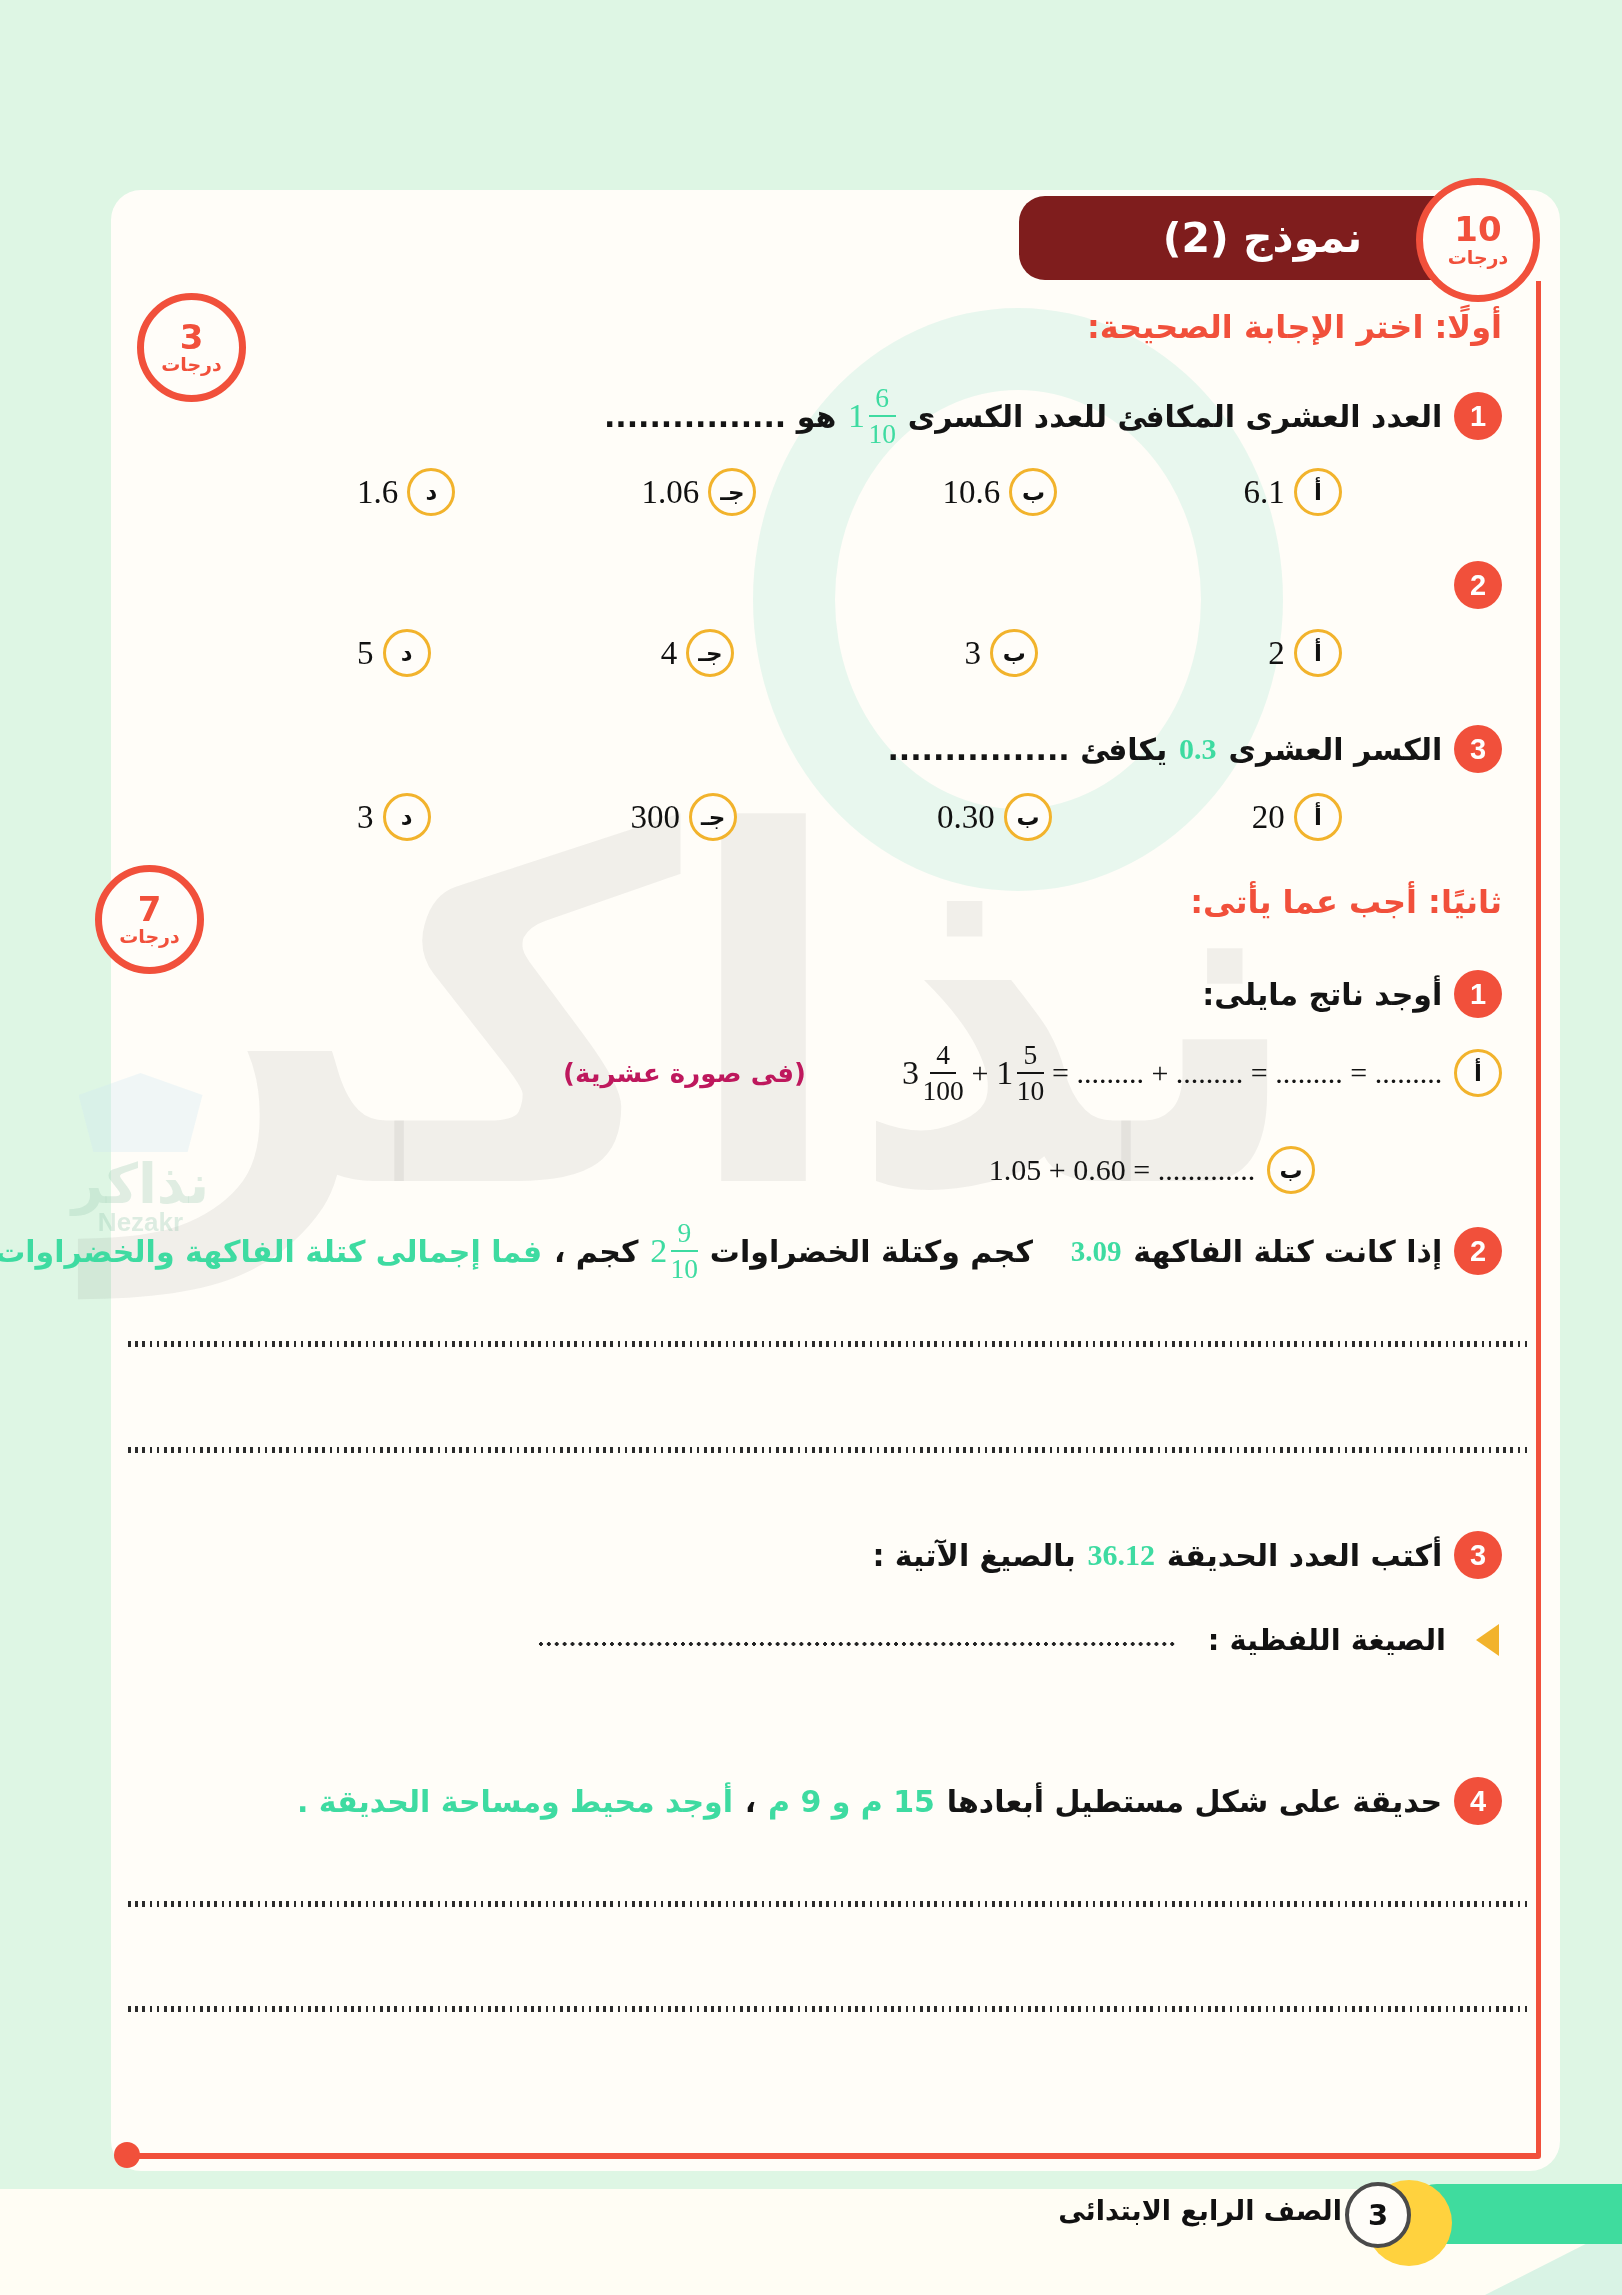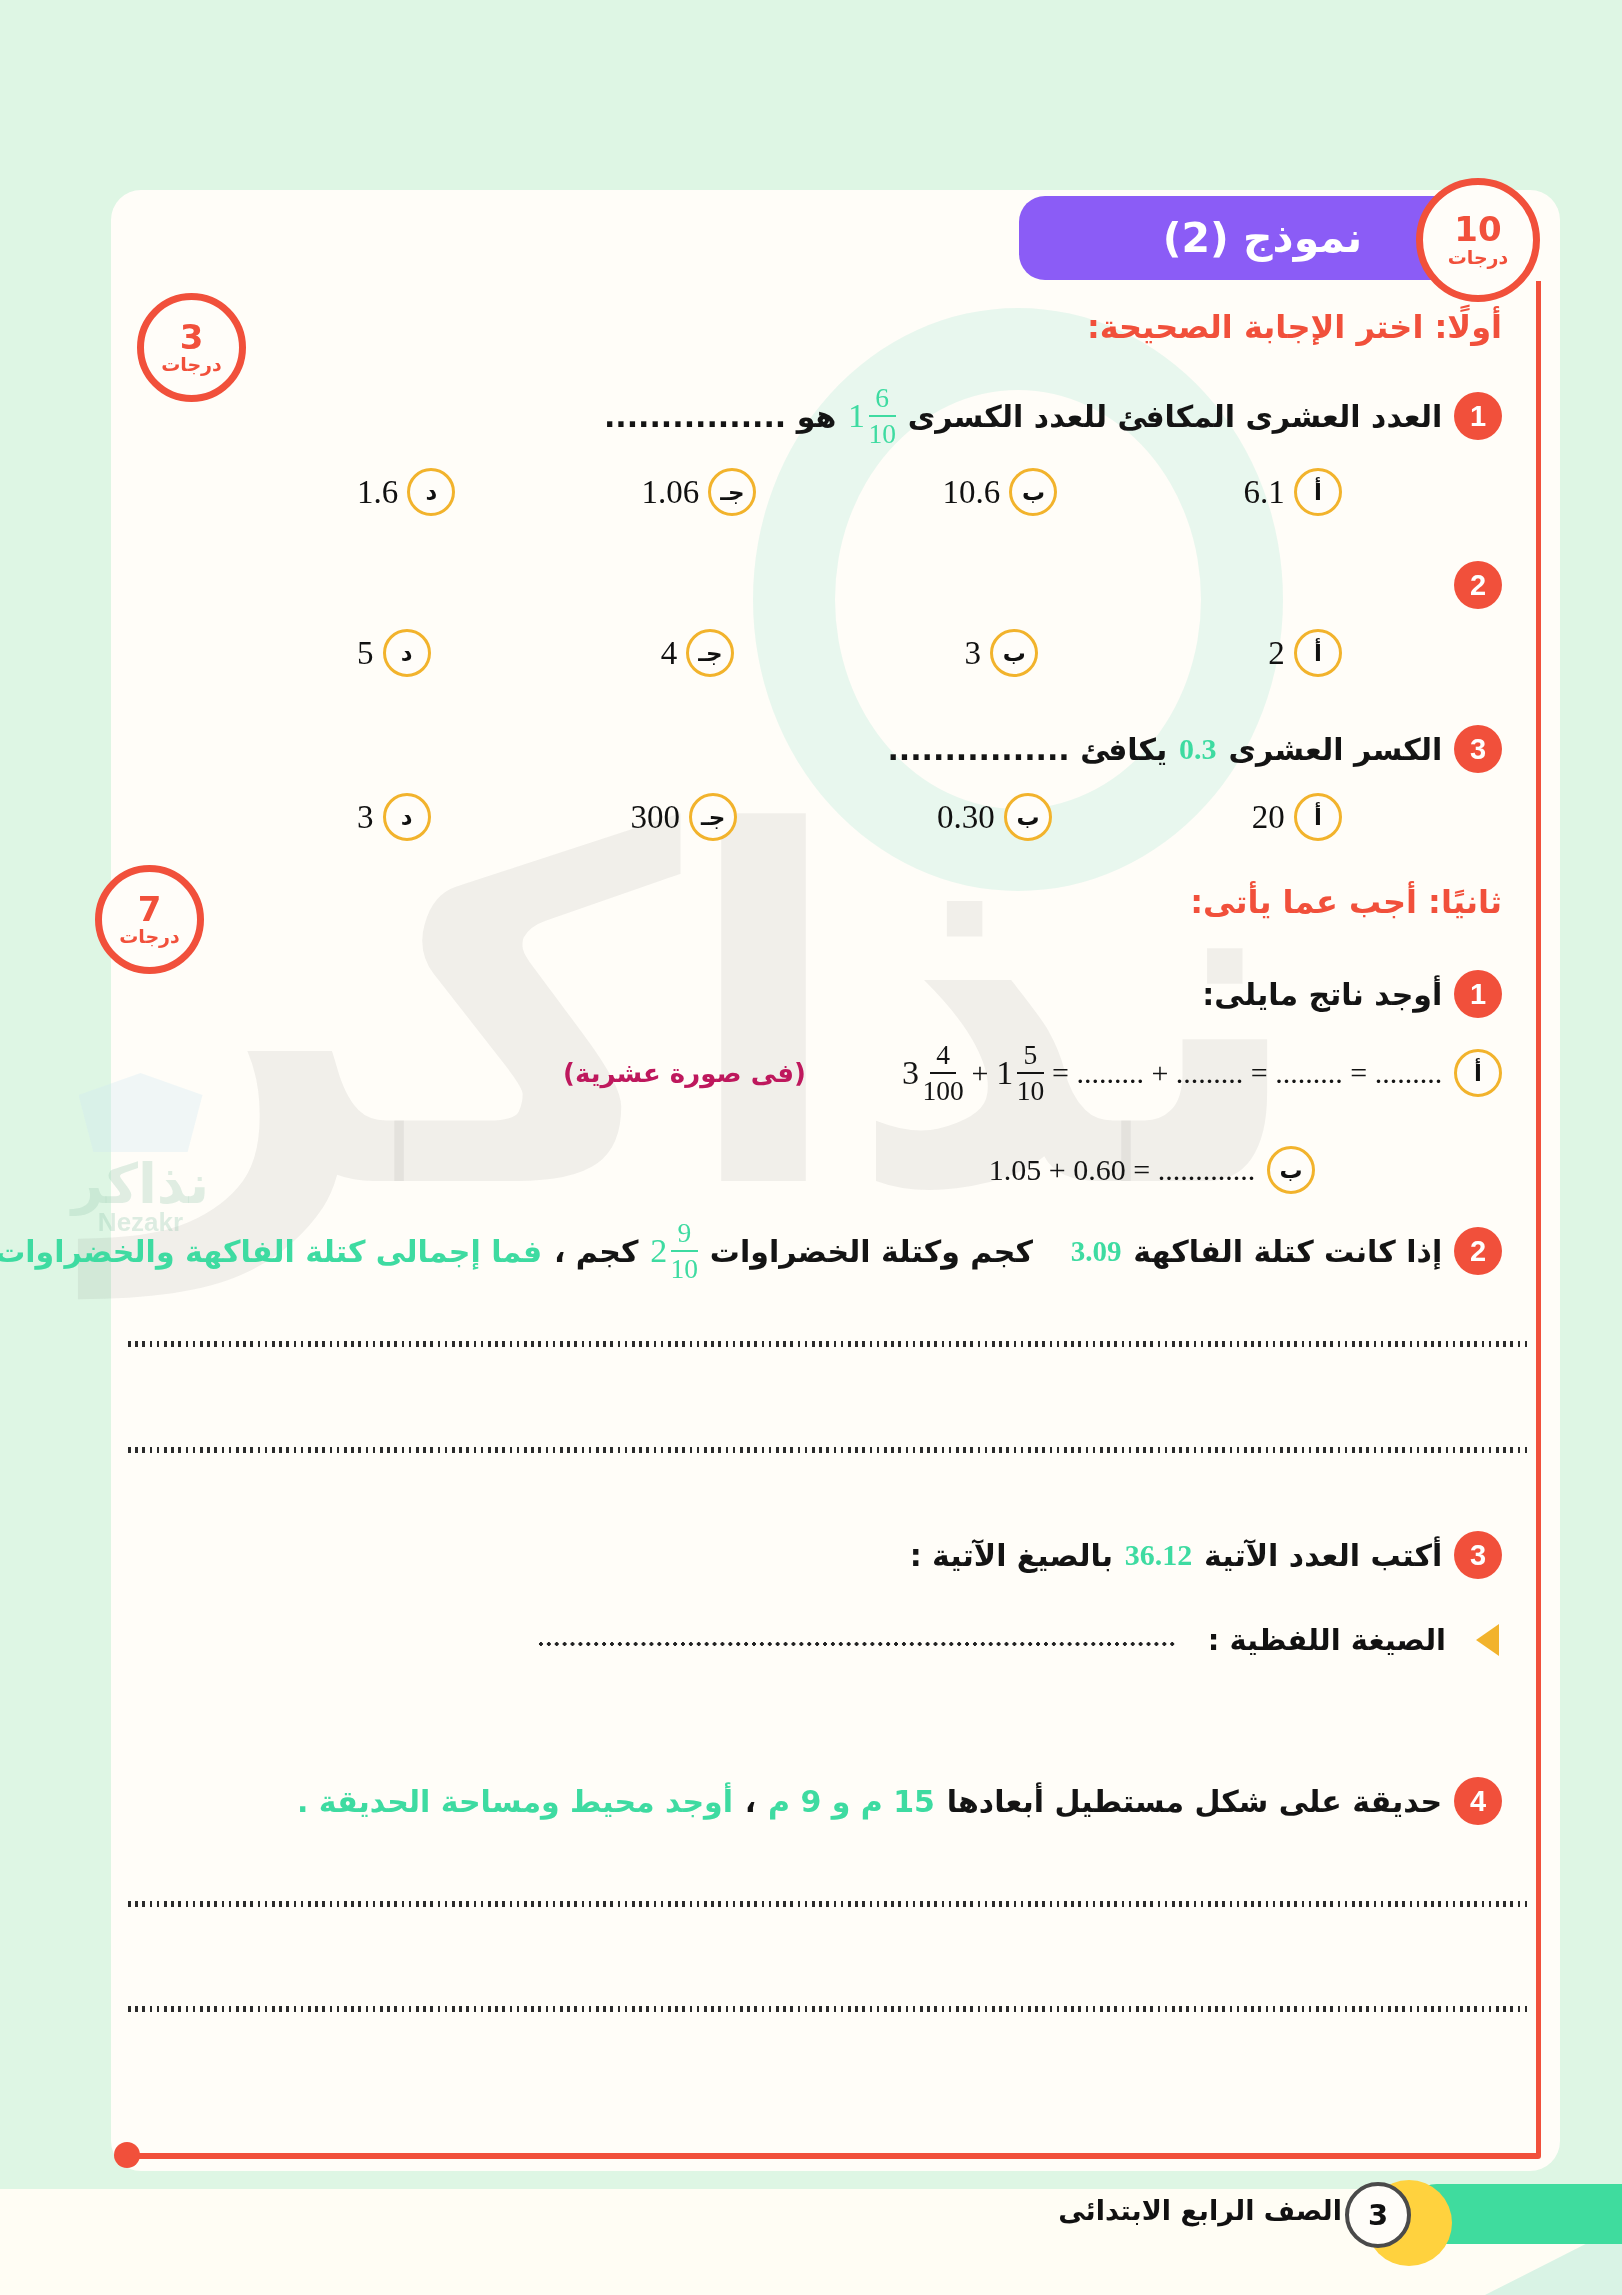--- a/index.html
+++ b/index.html
@@ -16,21 +16,21 @@
   .wm-big{position:absolute;left:98px;top:772px;font-size:484px;font-weight:bold;
           color:rgba(60,60,60,0.07);direction:rtl;line-height:1;user-select:none;}
   .wm-logo{position:absolute;left:0px;top:1073px;width:281px;text-align:center;opacity:.55;}
   .wm-cap{width:124px;height:79px;margin:0 auto;background:rgba(205,232,242,0.55);
           clip-path:polygon(50% 0,100% 28%,88% 100%,12% 100%,0 28%);}
   .wm-logo .l1{font-size:55px;font-weight:bold;color:rgba(160,205,182,0.6);direction:rtl;}
   .wm-logo .l2{font-size:26px;font-weight:bold;color:rgba(150,200,176,0.6);
                font-family:"Liberation Sans",sans-serif;margin-top:-9.2px;}
 
   
-  .banner{position:absolute;left:1019px;top:196px;width:487px;height:84px;background:#8b5cf6;
+  .banner{position:absolute;left:1019px;top:196px;width:487px;height:84px;background:#7f1d1d;
           border-radius:26px;display:flex;align-items:center;justify-content:center;
           color:#fff;font-size:41px;font-weight:bold;direction:rtl;}
   .badge{position:absolute;border-radius:50%;background:#fffdf9;border:7.9px solid #f1503b;
          display:flex;flex-direction:column;align-items:center;justify-content:center;
          color:#f1503b;font-weight:bold;line-height:1.05;z-index:4;}
   .badge .n{font-size:34px;}
   .badge .t{font-size:19px;}
   #badge10{left:1416px;top:178px;width:110px;height:110px;}
   #badge3{left:137px;top:293px;width:95px;height:95px;}
   #badge7{left:95px;top:865px;width:95px;height:95px;}
@@ -255,21 +255,21 @@
     </span>
     <span>كجم ،</span>
     <span class="green">فما إجمالى كتلة الفاكهة والخضراوات ؟</span>
   </div>
 
   <div class="ansline" style="top:1341px;"></div>
   <div class="ansline" style="top:1447px;"></div>
 
   <div class="qrow" style="top:1531px;">
     <span class="qnum">3</span>
-    <span>أكتب العدد الآتية</span>
+    <span>أكتب العدد الحديقة</span>
     <span class="green opt-val" style="font-size:30px;">36.12</span>
     <span>بالصيغ الآتية :</span>
   </div>
 
   <div class="bullet" style="top:1623px;gap:30px;">
     <span class="tri"></span>
     <span>الصيغة اللفظية :</span>
     <span class="dotfill"></span>
   </div>
 

